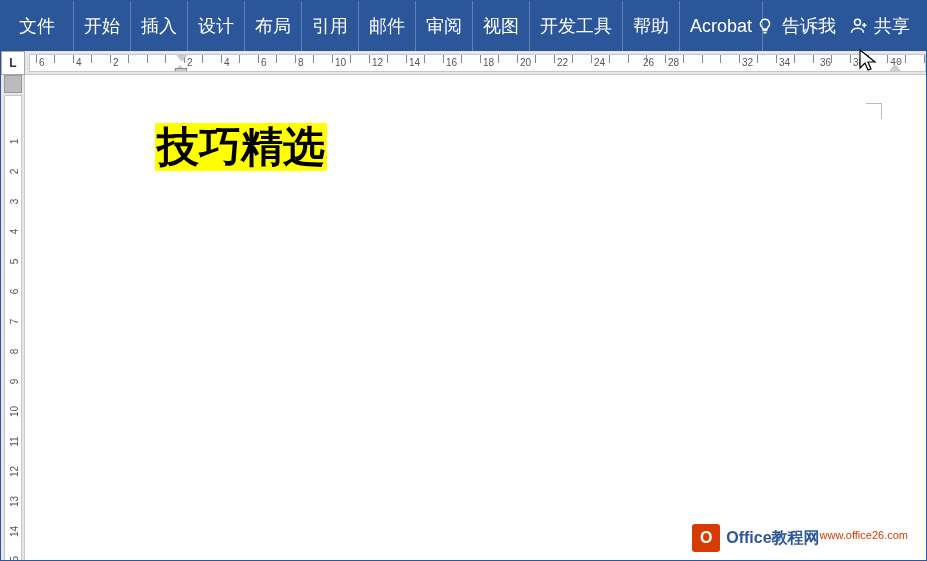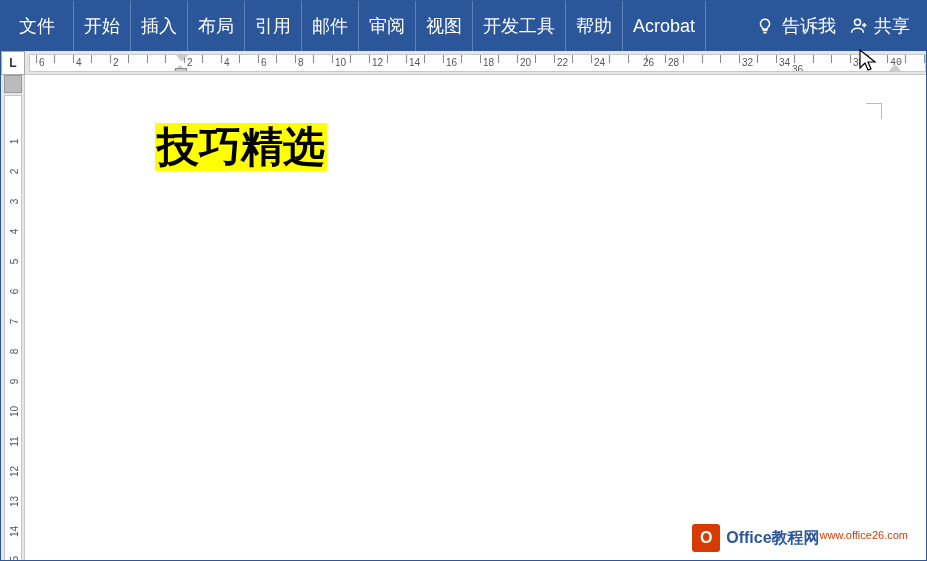--- a/index.html
+++ b/index.html
@@ -295,20 +295,21 @@
     }
   </style>
 </head>
 <body>
 
 <div class="ribbon">
   <div class="ribbon-tabs">
     <div class="ribbon-tab">文件</div>
     <div class="ribbon-tab">开始</div>
     <div class="ribbon-tab">插入</div>
+    <div class="ribbon-tab">设计</div>
     <div class="ribbon-tab">布局</div>
     <div class="ribbon-tab">引用</div>
     <div class="ribbon-tab">邮件</div>
     <div class="ribbon-tab">审阅</div>
     <div class="ribbon-tab">视图</div>
     <div class="ribbon-tab">开发工具</div>
     <div class="ribbon-tab">帮助</div>
     <div class="ribbon-tab">Acrobat</div>
   </div>
   <div class="ribbon-right">
@@ -393,21 +394,21 @@
         <div class="ruler-tick tall" style="left: 672px;"></div>
         <div class="ruler-num" style="left: 675px; margin-top: 33px;">30</div>
         <div class="ruler-tick tall" style="left: 690px;"></div>
         <div class="ruler-tick tall" style="left: 709px;"></div>
         <div class="ruler-num" style="left: 712px;">32</div>
         <div class="ruler-tick tall" style="left: 727px;"></div>
         <div class="ruler-tick tall" style="left: 746px;"></div>
         <div class="ruler-num" style="left: 749px;">34</div>
         <div class="ruler-tick tall" style="left: 764px;"></div>
         <div class="ruler-tick tall" style="left: 783px;"></div>
-        <div class="ruler-num" style="left: 762px; margin-top: 7px;">36</div>
+        <div class="ruler-num" style="left: 790px;">36</div>
         <div class="ruler-tick tall" style="left: 801px;"></div>
         <div class="ruler-tick tall" style="left: 820px;"></div>
         <div class="ruler-num" style="left: 823px;">38</div>
         <div class="ruler-tick tall" style="left: 838px;"></div>
         <div class="ruler-tick tall" style="left: 857px;"></div>
         <div class="ruler-num" style="left: 860px; font-family: Liberation Mono, monospace;">40</div>
         <div class="ruler-tick tall" style="left: 875px;"></div>
         <div class="ruler-tick tall" style="left: 894px;"></div>
       </div>
     <div class="indent-marker-top"></div>

